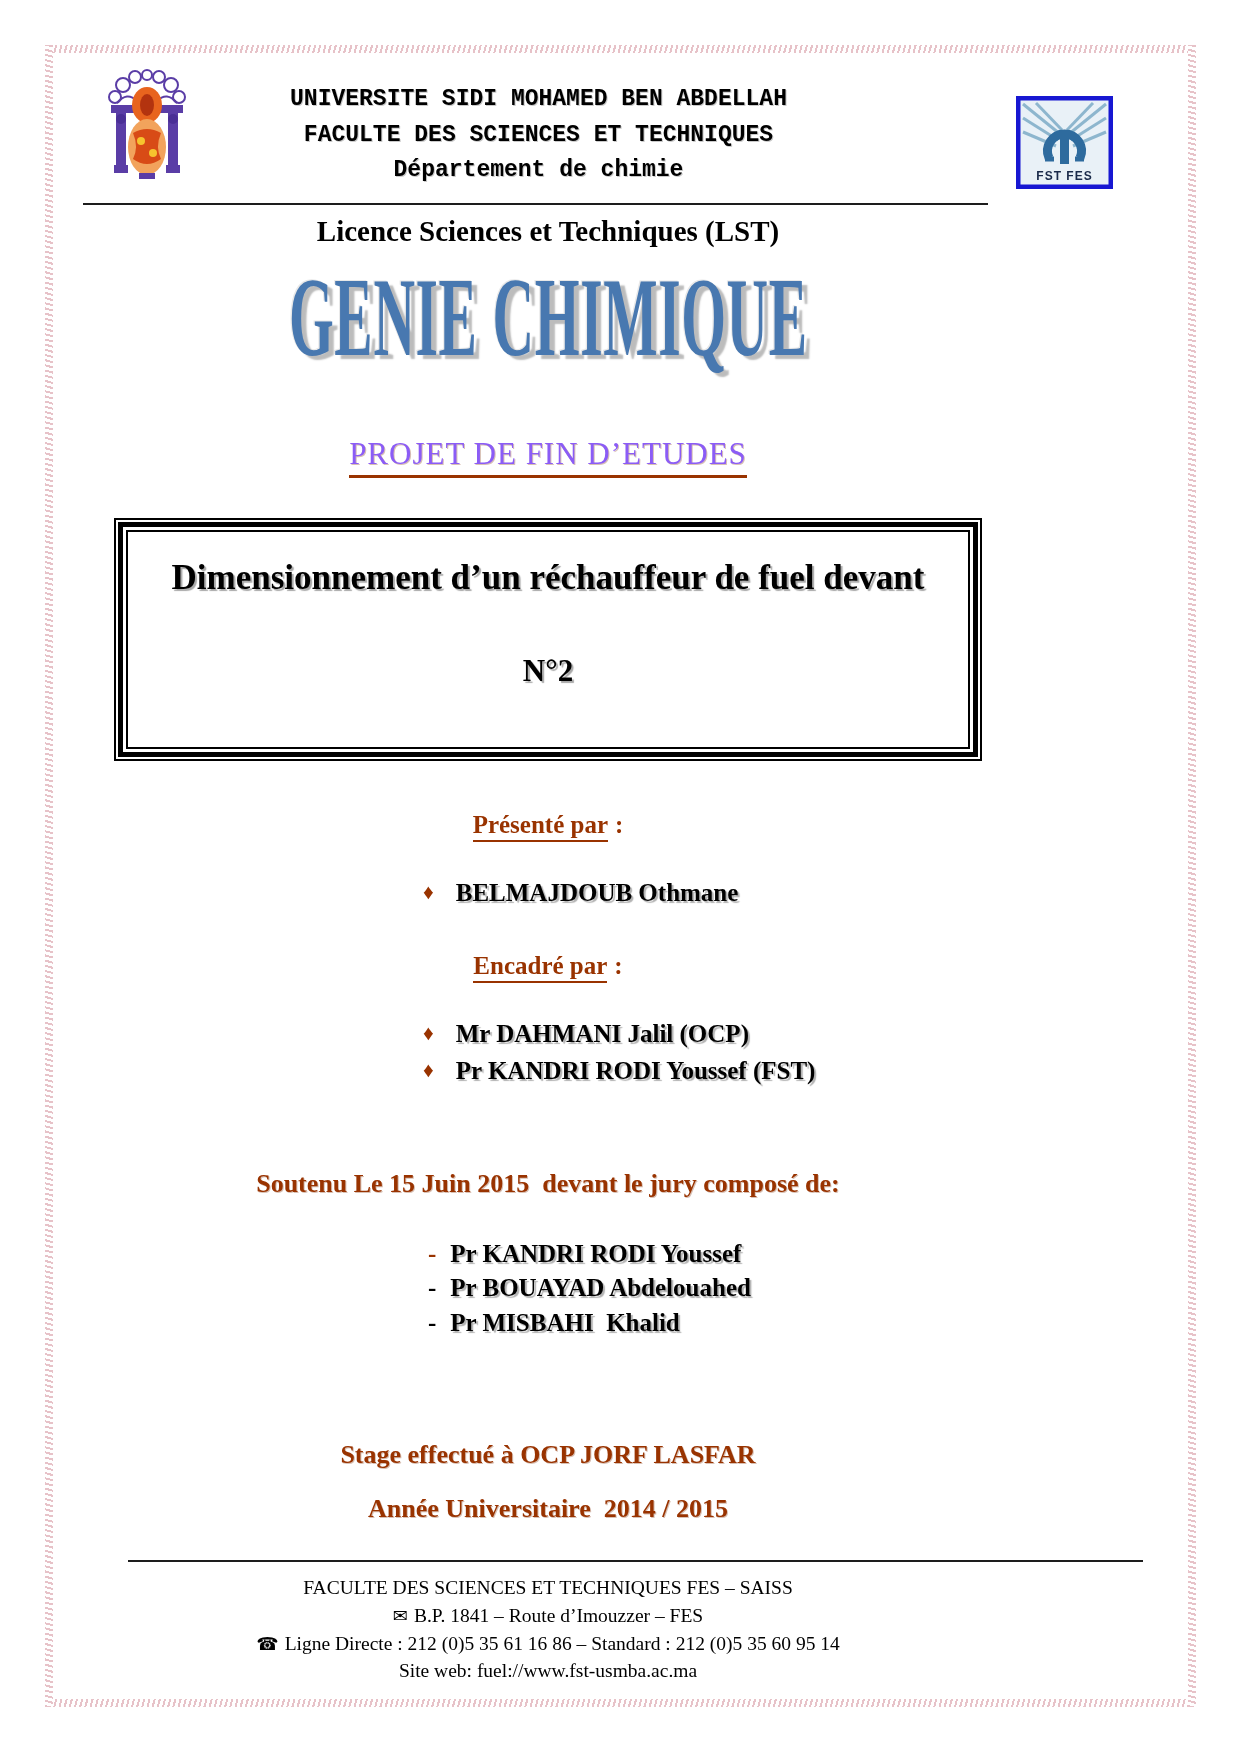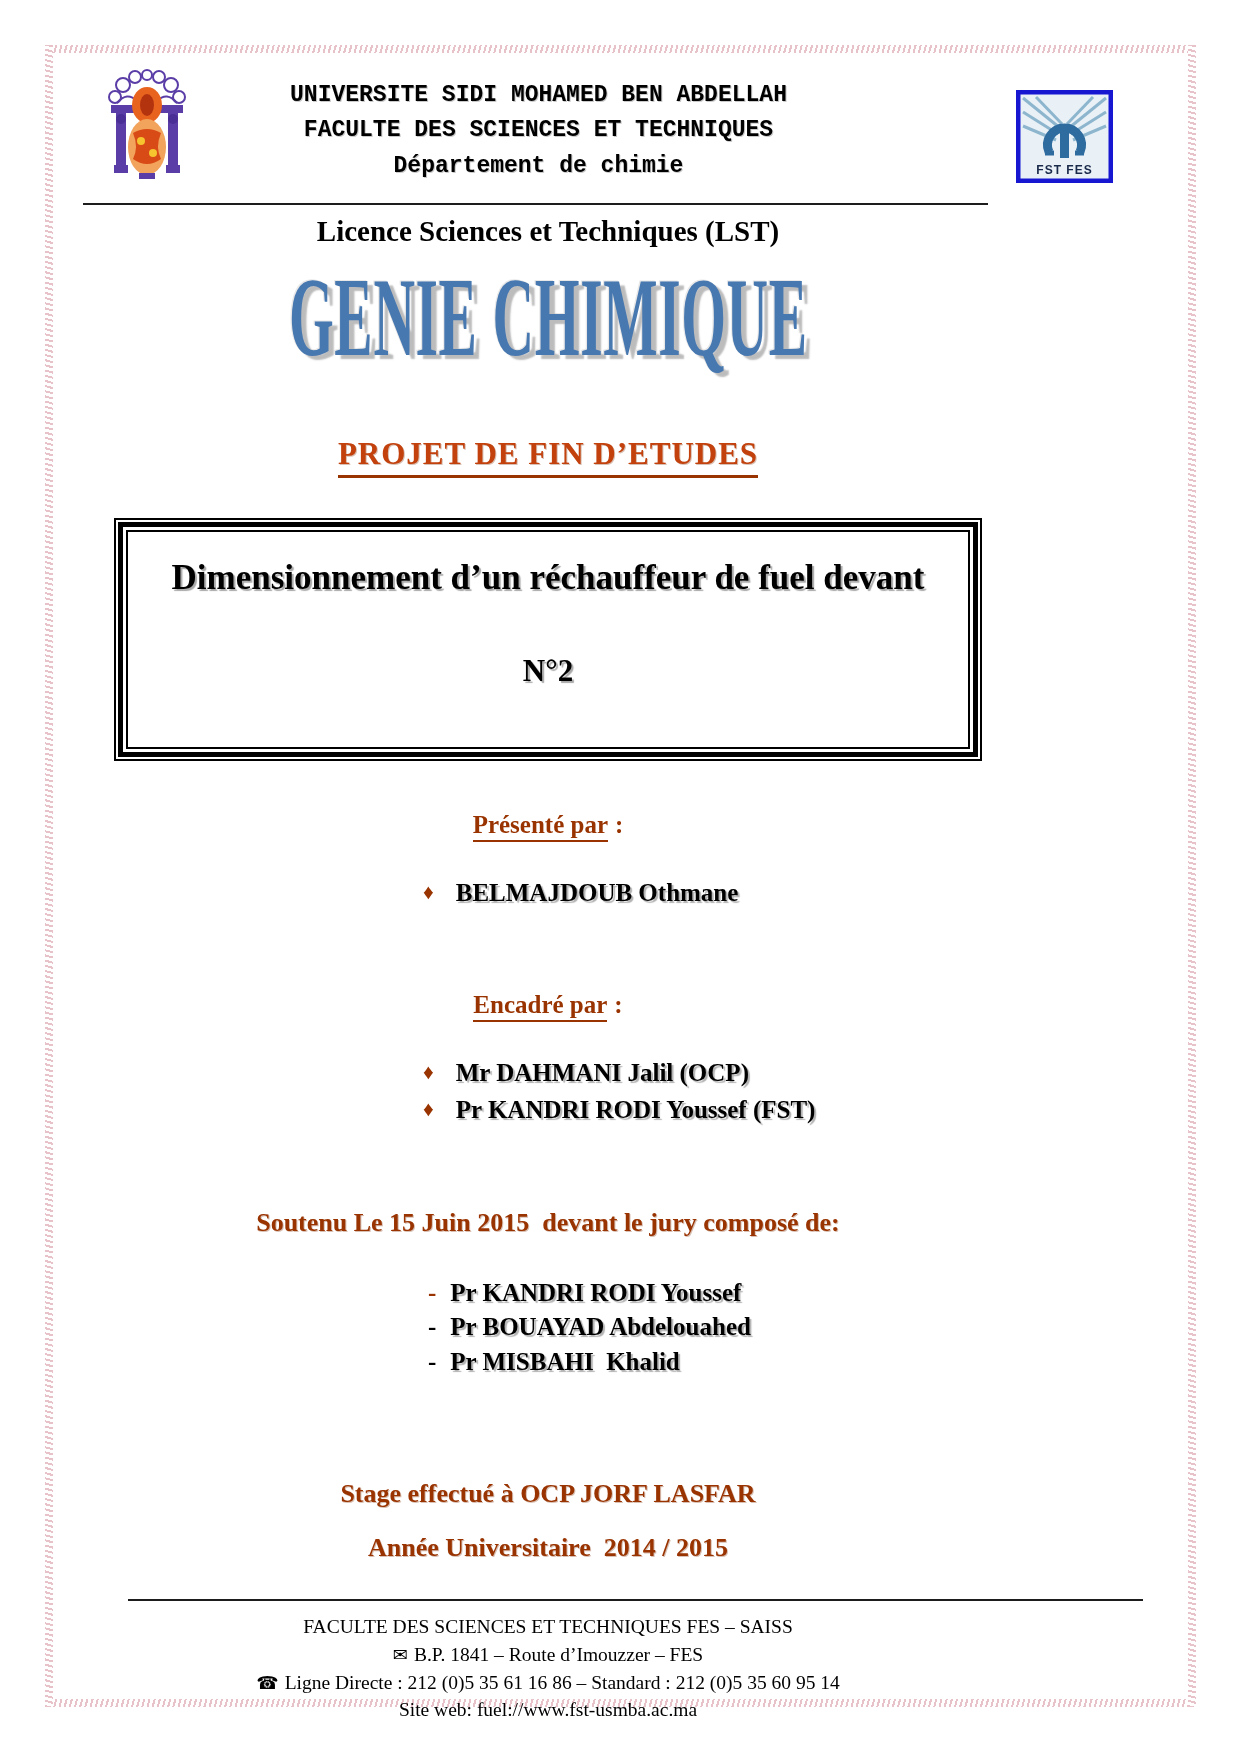--- a/index.html
+++ b/index.html
@@ -13,21 +13,21 @@
   .bstrip { position:absolute; background:repeating-linear-gradient(105deg,#e7c2c8 0 2px,#ffffff 2px 5px); }
   .bstrip.v { background:repeating-linear-gradient(15deg,#e7c2c8 0 2px,#ffffff 2px 5px); }
   .b-top    { left:45px; right:45px; top:45px;    height:8px; }
   .b-bottom { left:45px; right:45px; bottom:47px; height:8px; }
   .b-left   { left:45px;  top:45px; bottom:47px; width:8px; }
   .b-right  { right:45px; top:45px; bottom:47px; width:8px; }
 
   .content { position:absolute; left:53px; top:53px; right:53px; bottom:55px; padding:14px 30px 0 30px; }
 
   
-  .hdr { display:flex; align-items:center; }
+  .hdr { display:flex; align-items:flex-end; }
   .logo-left { width:88px; height:122px; margin-left:20px; flex:none; }
   .hdr-text {
     flex:1; margin-right:130px; margin-top:6px; text-align:center;
     font-family:"Liberation Mono","DejaVu Sans Mono",monospace;
     font-weight:bold; font-size:23px; line-height:1.55; color:#000;
     text-shadow:1px 1px 0 #c9c9c9;
   }
   .logo-right { width:97px; height:93px; margin-top:16px; margin-right:45px; flex:none; }
 
   .hdr-rule { width:905px; border:none; border-top:2px solid #1d1d1d; margin:14px 0 0 0; }
@@ -39,37 +39,37 @@
   .genie-wrap { margin-top:18px; height:108px; text-align:center; }
   .genie {
     display:inline-block; font-weight:bold; font-size:96px; line-height:1.05;
     color:#4878b0; letter-spacing:1px;
     transform:scale(0.60,1.16); transform-origin:50% 40%;
     text-shadow:9px 4px 2px #bcbcbc, -2px -1px 0 #e8e8e8;
   }
 
   .pfe { margin-top:62px; text-align:center; }
   .pfe span {
-    display:inline-block; color:#c2410c; font-weight:bold; font-size:31px;
+    display:inline-block; color:#8b5cf6; font-weight:normal; font-size:31px;
     letter-spacing:1px; border-bottom:3px solid #993300; padding-bottom:3px;
     text-shadow:1px 1px 0 #d8c0b4;
   }
 
   
   .tb-outer { width:860px; margin:40px auto 0; border:2px solid #000; padding:2px; }
   .tb-mid   { border:5px solid #000; padding:3px; }
   .tb-inner { border:2px solid #000; padding:26px 8px 58px 8px; }
   .doc-title { text-align:center; font-weight:bold; font-size:35px; text-shadow:2px 2px 1px #a9a9a9; }
   .doc-num   { text-align:center; font-weight:bold; font-size:31px; margin-top:55px; text-shadow:2px 2px 1px #a9a9a9; }
 
   .sec-head { text-align:center; font-weight:bold; font-size:25px; color:#993300; }
   .sec-head .uln { border-bottom:2px solid #993300; padding-bottom:2px; }
   .sec-head .colon { margin-left:7px; }
   .m-presente { margin-top:50px; }
-  .m-encadre  { margin-top:80px;text-align:center; }
+  .m-encadre  { margin-top:41px;text-align:center; }
 
   .blist { margin:36px 0 0 340px; list-style:none; padding:0; }
   .blist li { line-height:1.45; }
   .bullet { color:#993300; font-size:21px; margin-right:18px; vertical-align:2px; }
   .pname { font-weight:bold; font-size:25px; text-shadow:2px 2px 1px #b3b3b3; }
 
   .soutenu { margin-top:80px; text-align:center; color:#993300; font-weight:bold; font-size:26px; text-shadow:1px 1px 0 #d8c0b4; }
 
   .jury { margin:38px 0 0 345px; }
   .jury .row { line-height:1.38; }

